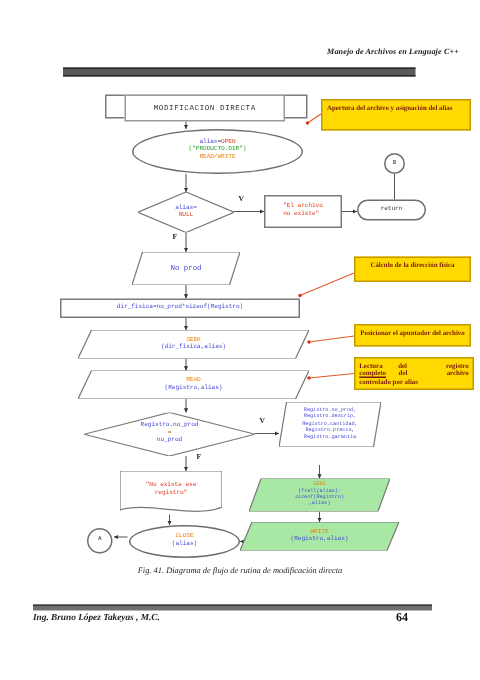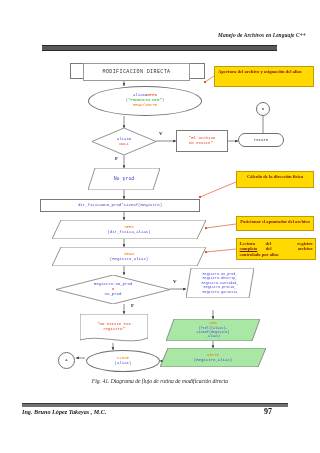--- a/index.html
+++ b/index.html
@@ -349,15 +349,15 @@
   </div>
 
   <div class="shape circ" style="left:58px;top:352px;width:17px;height:17px;">
     <span class="mono c-dark" style="font-size:4px;">A</span>
   </div>
 
   <div class="caption">Fig. 41. Diagrama de flujo de rutina de modificación  directa</div>
 
   <div class="ftr-rule"></div>
   <div class="ftr-name">Ing. Bruno López Takeyas , M.C.</div>
-  <div class="ftr-page">97</div>
+  <div class="ftr-page">64</div>
 
 </div>
 
 </body></html>

